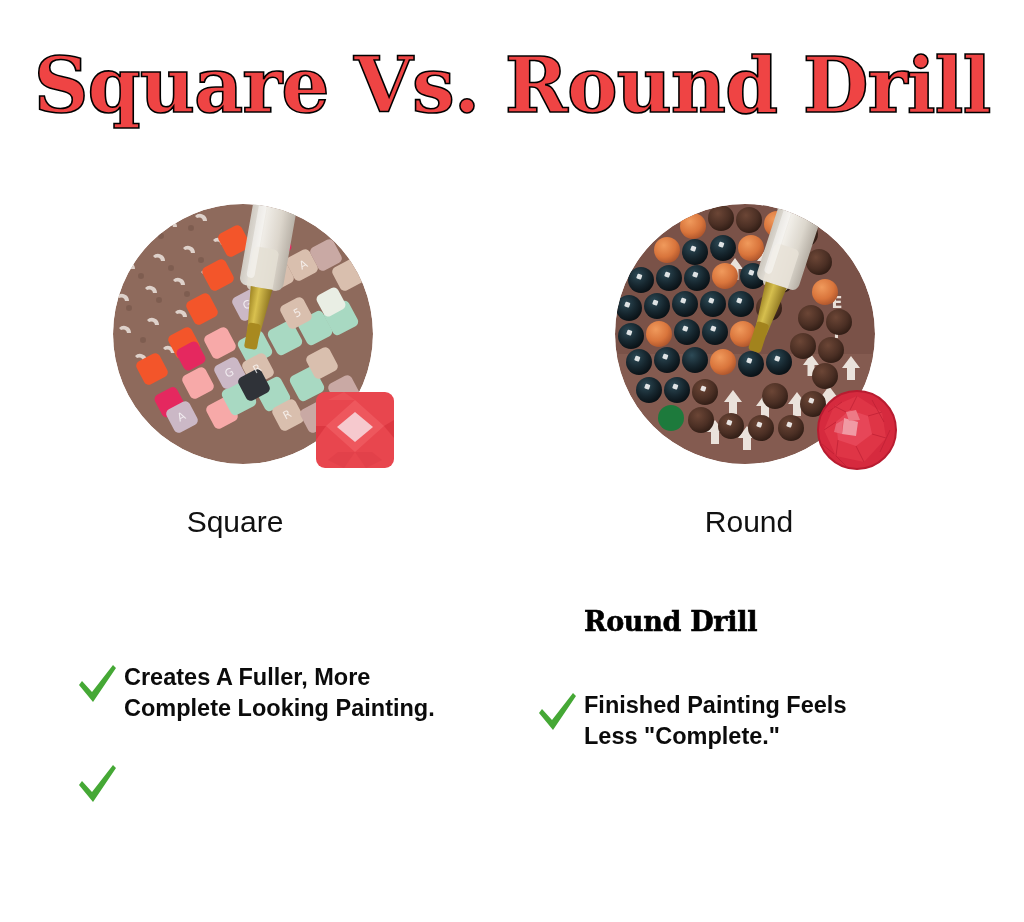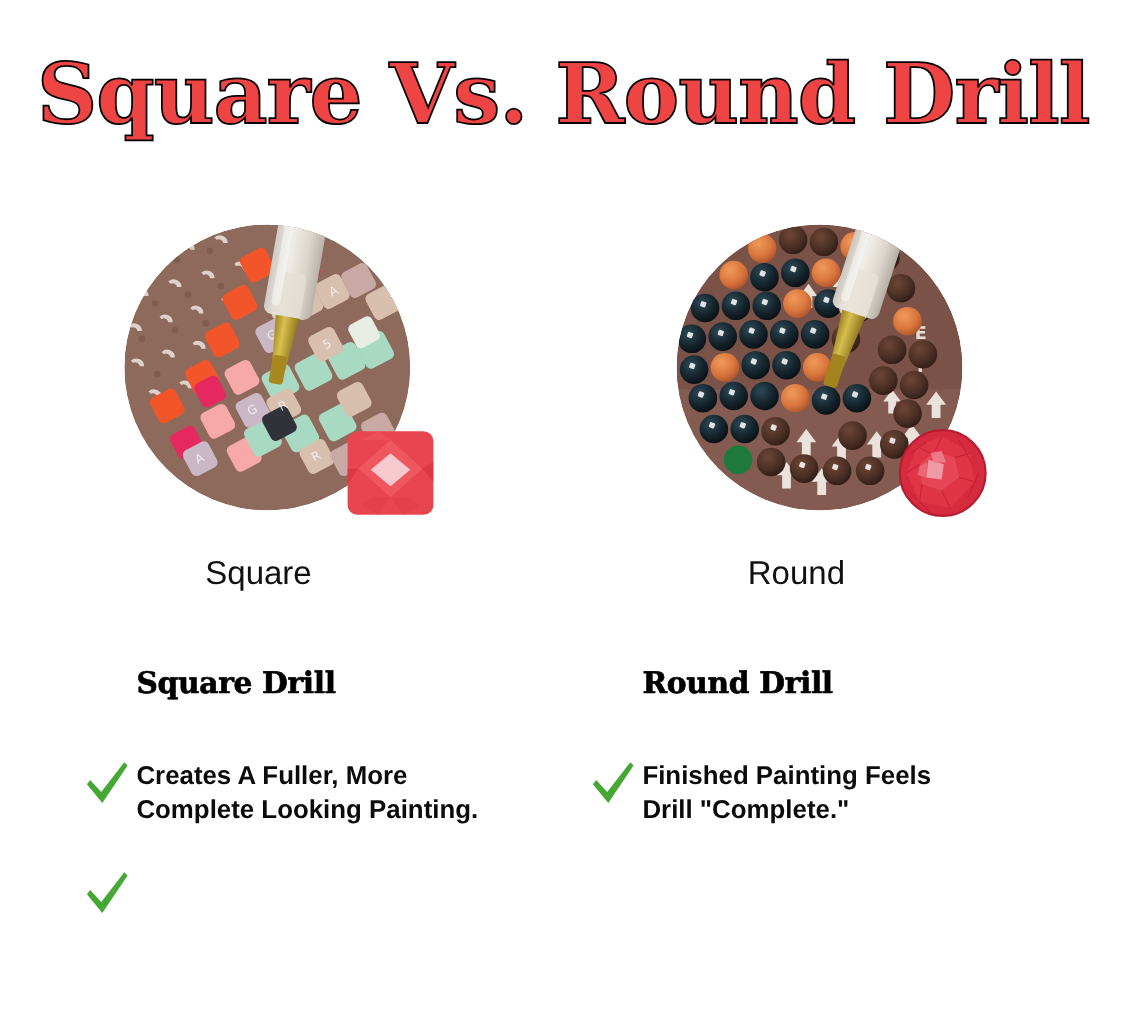--- a/index.html
+++ b/index.html
@@ -69,21 +69,21 @@
     top: 487px;
     width: 270px;
     text-align: center;
     font-family: "Liberation Sans", sans-serif;
     font-weight: normal;
     font-size: 30px;
     color: #111111;
     margin-top: 18px;
   }
   .shape-caption.left  { left: 100px; }
-  .shape-caption.right { left: 589px; }
+  .shape-caption.right { left: 614px; }
 
   
   .column { position: absolute; top: 608px; width: 440px; }
   .column.left  { left: 124px; }
   .column.right { left: 584px; }
 
   .col-heading {
     font-family: "DejaVu Serif", "Liberation Serif", serif;
     font-weight: bold;
     font-size: 27px;
@@ -446,21 +446,20 @@
           <path d="M12 22 L26 12 M56 10 L68 32 M64 62 L74 40 M30 76 L20 66 M6 54 L18 64"></path>
         </g>
       </svg>
     </div>
   </div>
 
   <div class="shape-caption left">Square</div>
   <div class="shape-caption right">Round</div>
 
   <div class="column left">
-    <div class="col-heading">Square Drill</div>
     <div class="bullets">
       <div class="bullet">
         <span class="check-icon">
           <svg viewBox="0 0 42 44" xmlns="http://www.w3.org/2000/svg">
             <path d="M3 23 L6 19 L16 30 L37 3 L40 6 L17 40 Z" fill="#45A835"></path>
           </svg>
         </span>
         <span class="bullet-text">Creates A Fuller, More
 Complete Looking Painting.</span>
       </div>
@@ -477,18 +476,18 @@
   <div class="column right">
     <div class="col-heading">Round Drill</div>
     <div class="bullets">
       <div class="bullet">
         <span class="check-icon">
           <svg viewBox="0 0 42 44" xmlns="http://www.w3.org/2000/svg">
             <path d="M3 23 L6 19 L16 30 L37 3 L40 6 L17 40 Z" fill="#45A835"></path>
           </svg>
         </span>
         <span class="bullet-text">Finished Painting Feels
-Drill "Complete."</span>
+Less "Complete."</span>
       </div>
     </div>
   </div>
 
 </div>
 
 </body></html>

